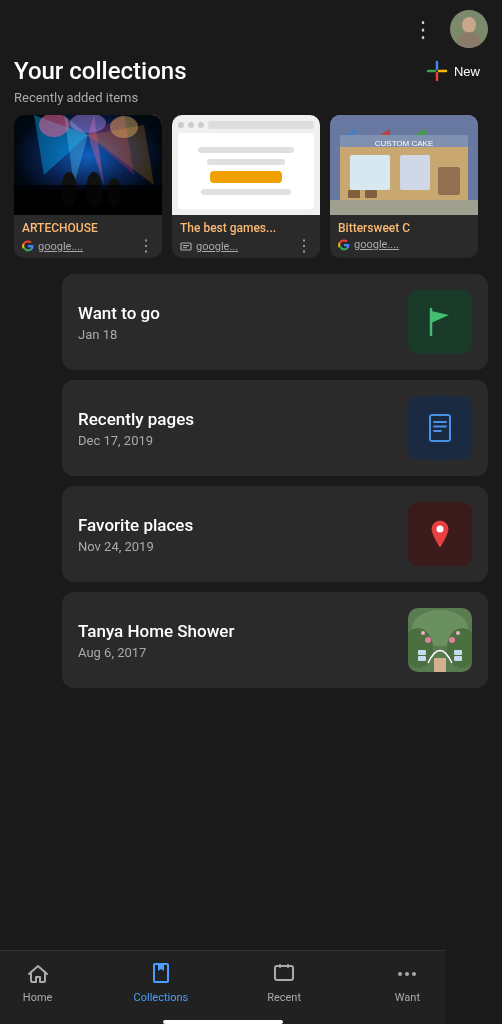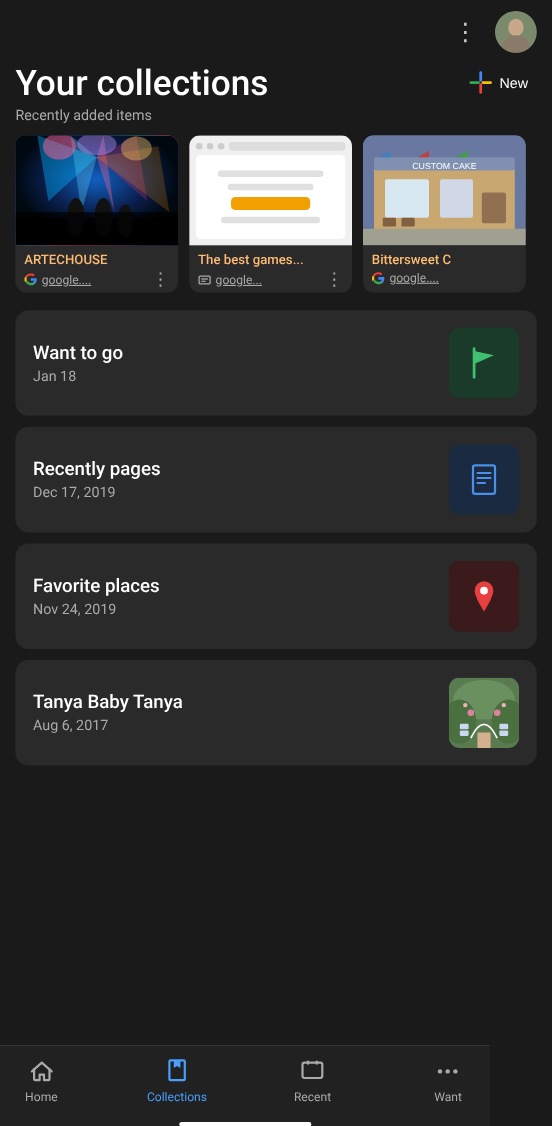--- a/index.html
+++ b/index.html
@@ -43,21 +43,21 @@
     }
 
     
     .page-header {
       display: flex;
       align-items: center;
       justify-content: space-between;
       padding: 2px 14px 2px;
     }
     .page-title {
-      font-size: 32px;
+      font-size: 24px;
       font-weight: 500;
       color: #fff;
     }
     .new-button {
       display: flex;
       align-items: center;
       gap: 6px;
       background: none;
       border: none;
       color: #fff;
@@ -201,20 +201,21 @@
       cursor: pointer;
       line-height: 1;
     }
 
     
     .collections-list {
       padding: 0 14px;
       display: flex;
       flex-direction: column;
       gap: 10px;
+      margin-left: 48px;
     }
     .collection-item {
       background: #2a2a2a;
       border-radius: 12px;
       display: flex;
       align-items: center;
       justify-content: space-between;
       padding: 16px 16px;
       cursor: pointer;
       min-height: 80px;
@@ -500,21 +501,21 @@
     <div class="collection-icon-box icon-favorite-places">
       <svg width="34" height="34" viewBox="0 0 34 34" xmlns="http://www.w3.org/2000/svg">
         <path d="M17 4a8 8 0 0 1 8 8c0 5-8 18-8 18S9 17 9 12a8 8 0 0 1 8-8z" fill="#e84040" stroke="#e84040" stroke-width="1"></path>
         <circle cx="17" cy="12" r="3.5" fill="#fff"></circle>
       </svg>
     </div>
   </div>
 
   <div class="collection-item">
     <div class="collection-info">
-      <div class="collection-name">Tanya Baby Tanya</div>
+      <div class="collection-name">Tanya Home Shower</div>
       <div class="collection-date">Aug 6, 2017</div>
     </div>
     <div class="collection-thumbnail">
       <svg width="64" height="64" viewBox="0 0 64 64" xmlns="http://www.w3.org/2000/svg">
         <rect width="64" height="64" fill="#5a7a50"></rect>
 
         <ellipse cx="32" cy="20" rx="28" ry="18" fill="#6a9060"></ellipse>
         <ellipse cx="10" cy="40" rx="15" ry="20" fill="#4a7040"></ellipse>
         <ellipse cx="54" cy="40" rx="15" ry="20" fill="#4a7040"></ellipse>
 

